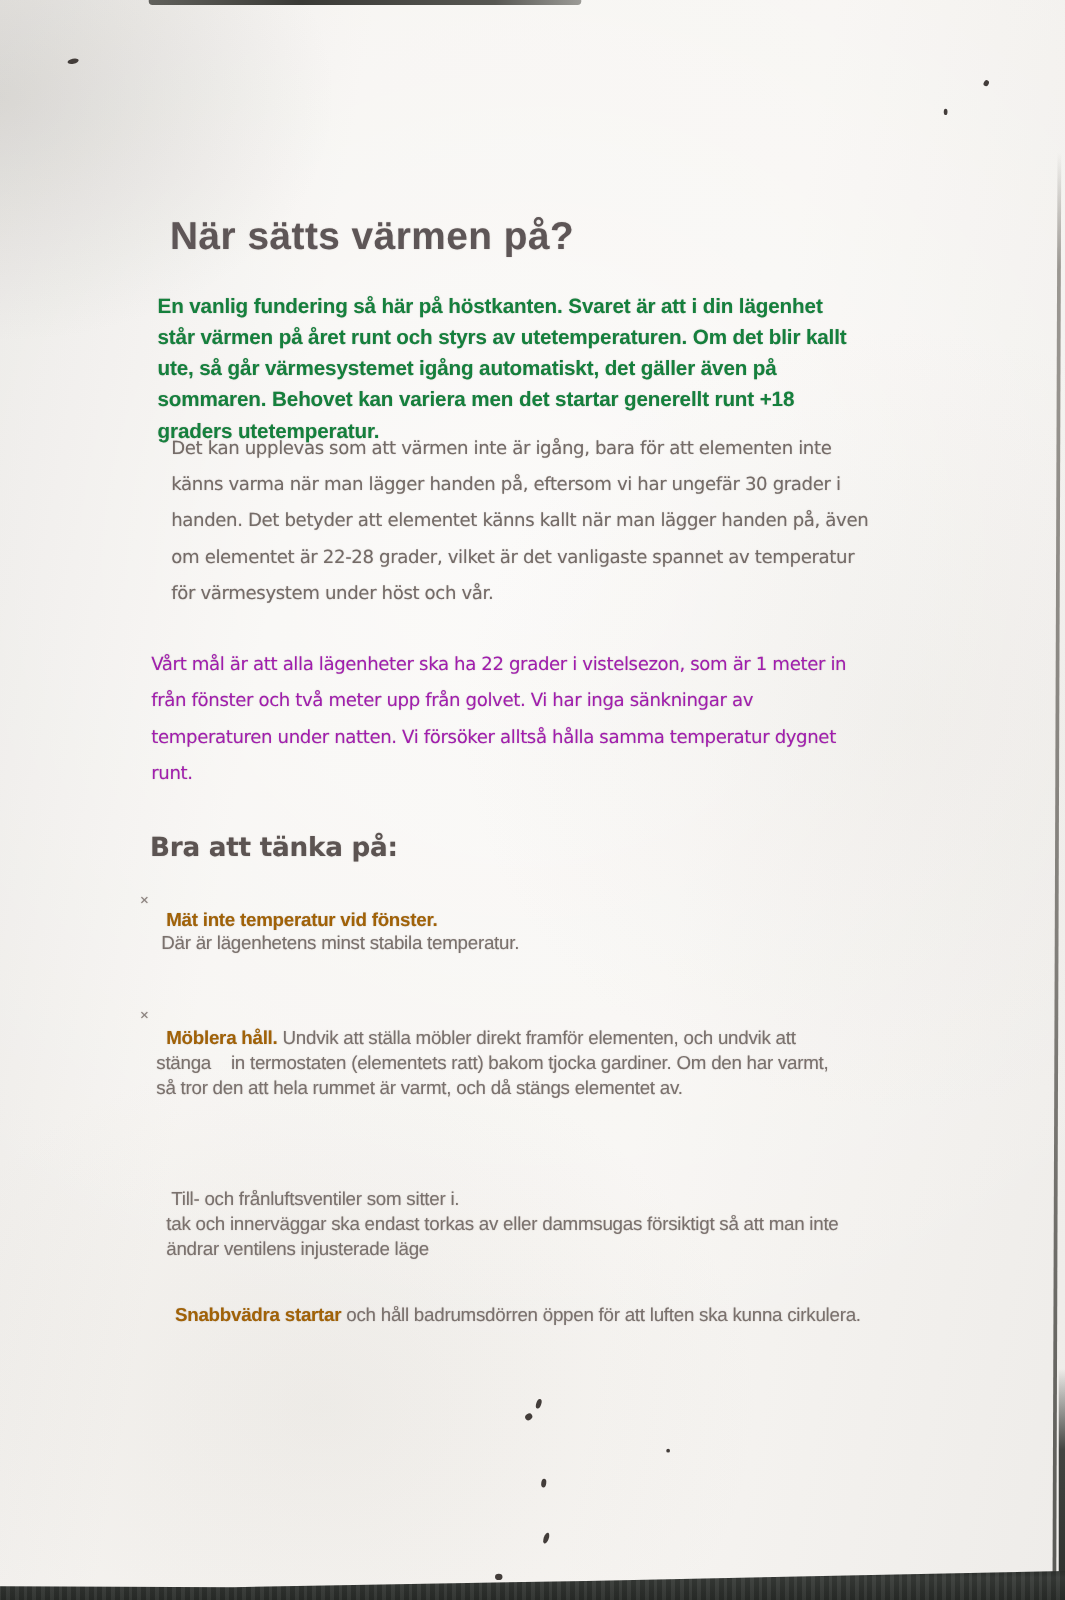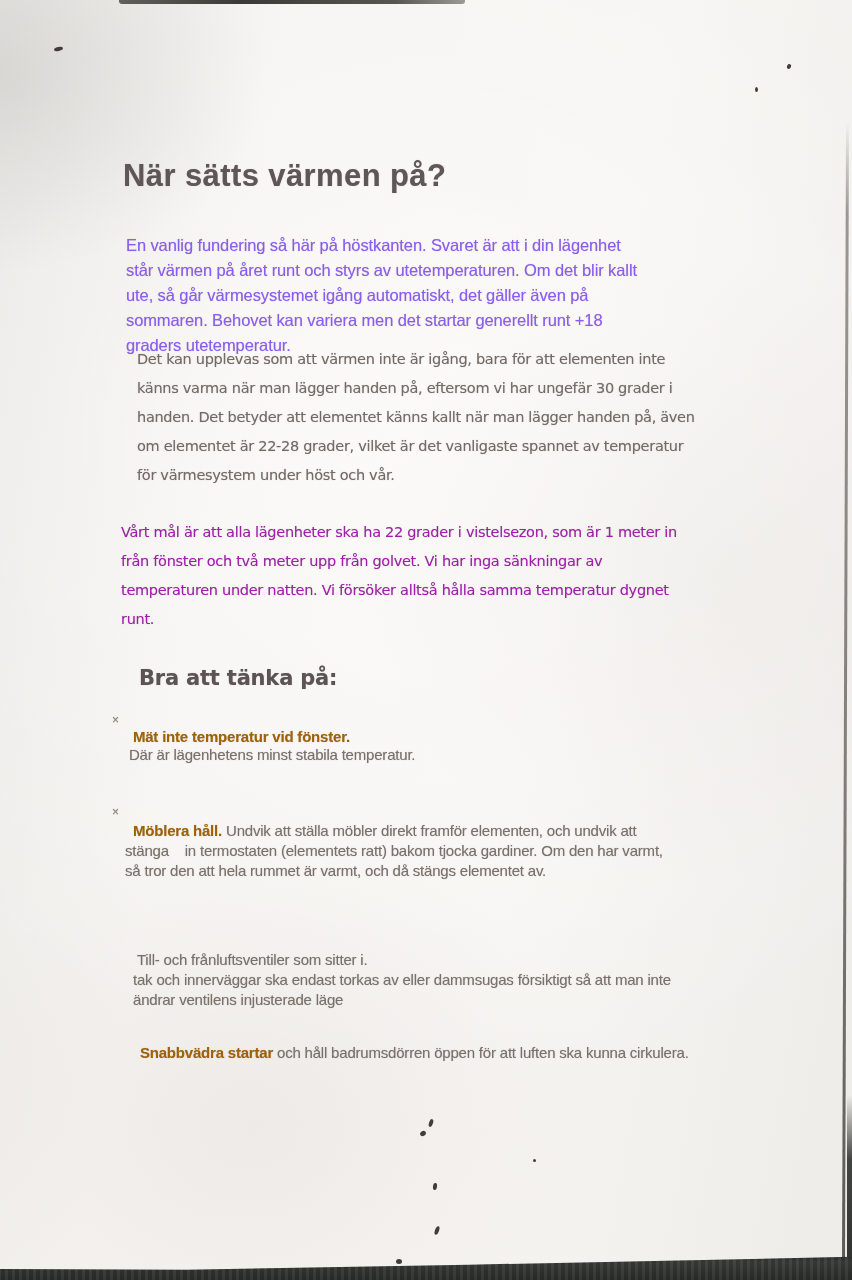--- a/index.html
+++ b/index.html
@@ -23,29 +23,29 @@
     transform:rotate(0.2deg);transform-origin:top center;}
   .right-dark-sliver{right:0;top:1095px;width:5px;height:185px;
     background:linear-gradient(to bottom,rgba(52,54,51,0),rgba(48,50,47,.9) 35%,#2c2f2c);}
   .table-strip{left:-2px;right:-2px;top:1246px;height:36px;
     clip-path:polygon(0 64%,22% 66%,55% 52%,100% 30%,100% 100%,0 100%);
     background:
       repeating-linear-gradient(90deg,rgba(255,255,255,0.05) 0 3px,rgba(0,0,0,0.08) 3px 7px),
       linear-gradient(to bottom,#1e211e,#383b38 45%,#272a27);}
   .speck{background:#433d3a;border-radius:50%;}
   
-  .title{left:123px;top:158px;width:620px;margin:0;
+  .title{left:123px;top:158px;width:620px;margin:13px;
     font-size:31px;font-weight:700;letter-spacing:.4px;color:#5e5657;line-height:36px;}
   .para{margin:0;white-space:pre-wrap;}
-  .p1{left:126px;top:233px;width:700px;font-size:16.5px;line-height:25px;letter-spacing:-.1px;color:#8b5cf6;}
+  .p1{left:126px;top:233px;width:700px;font-size:16.5px;line-height:25px;letter-spacing:-.1px;color:#15803d;font-weight:bold;}
   .p2{left:137px;top:345px;width:710px;font-family:"DejaVu Sans",sans-serif;
       font-size:14.5px;line-height:29px;letter-spacing:-.3px;color:#746b67;}
   .p3{left:121px;top:518px;width:710px;font-family:"DejaVu Sans",sans-serif;
       font-size:14.5px;line-height:29px;letter-spacing:-.3px;color:#a21caf;}
-  .tips-heading{left:139px;top:665px;width:400px;margin:0;font-family:"DejaVu Sans",sans-serif;
+  .tips-heading{left:120px;top:665px;width:400px;margin:0;font-family:"DejaVu Sans",sans-serif;
       font-size:21px;font-weight:700;letter-spacing:-.2px;color:#5c5452;line-height:26px;}
   .tip{white-space:pre-wrap;font-size:15px;letter-spacing:-.2px;color:#7a716d;}
   .tip .lead{font-weight:700;color:#a16207;}
   .tip .marker{position:absolute;left:-13px;top:1px;font-size:12px;color:#8a817d;font-weight:400;}
   .tip1{left:125px;top:710px;width:700px;line-height:18px;}
   .tip2{left:125px;top:801px;width:700px;line-height:20px;}
   .tip3{left:133px;top:910px;width:700px;line-height:20px;}
   .tip4{left:132px;top:1023px;width:700px;line-height:20px;}
 </style>
 </head>

